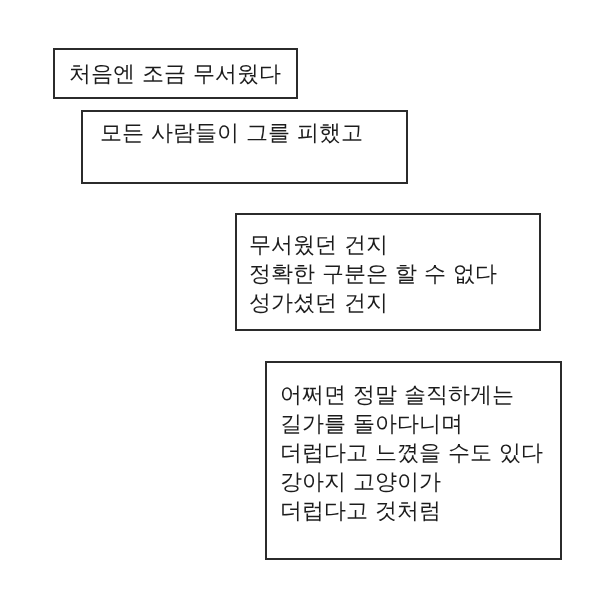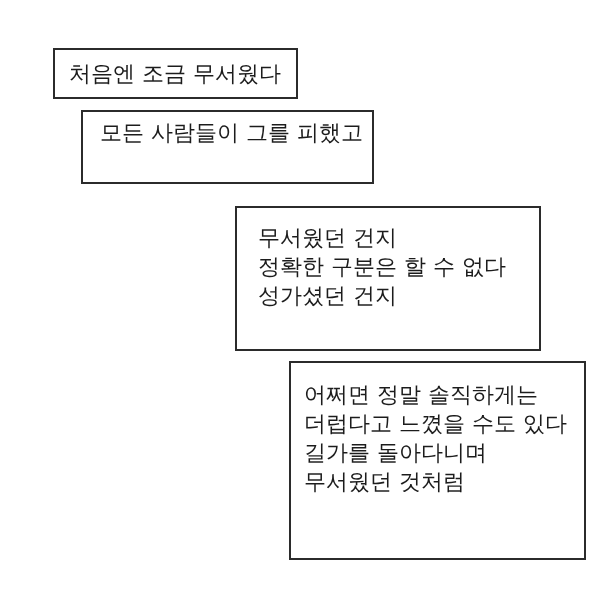--- a/index.html
+++ b/index.html
@@ -23,23 +23,23 @@
     color: var(--text-color, #1c1c1c);
     font-size: 22px;
     line-height: 29px;
     white-space: nowrap;
     overflow: hidden;
   }
   .caption-line {
     display: block;
   }
   .box-1 { left: 33px;  top: 48px;  width: 245px; height: 51px;  padding: 9px  0 0 14px; margin-left: 20px; }
-  .box-2 { left: 81px;  top: 110px; width: 293px; height: 74px;  padding: 6px 0 15px 17px; }
-  .box-3 { left: 235px; top: 206px; width: 306px; height: 145px; padding: 15px 0 0 21px; }
-  .box-4 { left: 265px; top: 361px; width: 297px; height: 199px; padding: 17px 0 0 13px; margin-left: 24px; }
+  .box-2 { left: 81px;  top: 110px; width: 327px; height: 74px;  padding: 6px 0 15px 17px; }
+  .box-3 { left: 235px; top: 213px; width: 306px; height: 118px; padding: 15px 0 0 12px; }
+  .box-4 { left: 265px; top: 361px; width: 297px; height: 199px; padding: 17px 0 0 13px; }
 </style>
 </head>
 <body>
 
 <div class="page">
 
   <div class="caption-box box-1">
     <span class="caption-line">처음엔 조금 무서웠다</span>
   </div>
 
@@ -48,18 +48,19 @@
   </div>
 
   <div class="caption-box box-3">
     <span class="caption-line">무서웠던 건지</span>
     <span class="caption-line">정확한 구분은 할 수 없다</span>
     <span class="caption-line">성가셨던 건지</span>
   </div>
 
   <div class="caption-box box-4">
     <span class="caption-line">어쩌면 정말 솔직하게는</span>
+    <span class="caption-line">길가를 돌아다니며</span>
     <span class="caption-line">더럽다고 느꼈을 수도 있다</span>
-    <span class="caption-line">길가를 돌아다니며</span>
-    <span class="caption-line">무서웠던 것처럼</span>
+    <span class="caption-line">강아지 고양이가</span>
+    <span class="caption-line">더럽다고 것처럼</span>
   </div>
 
 </div>
 
 </body></html>

